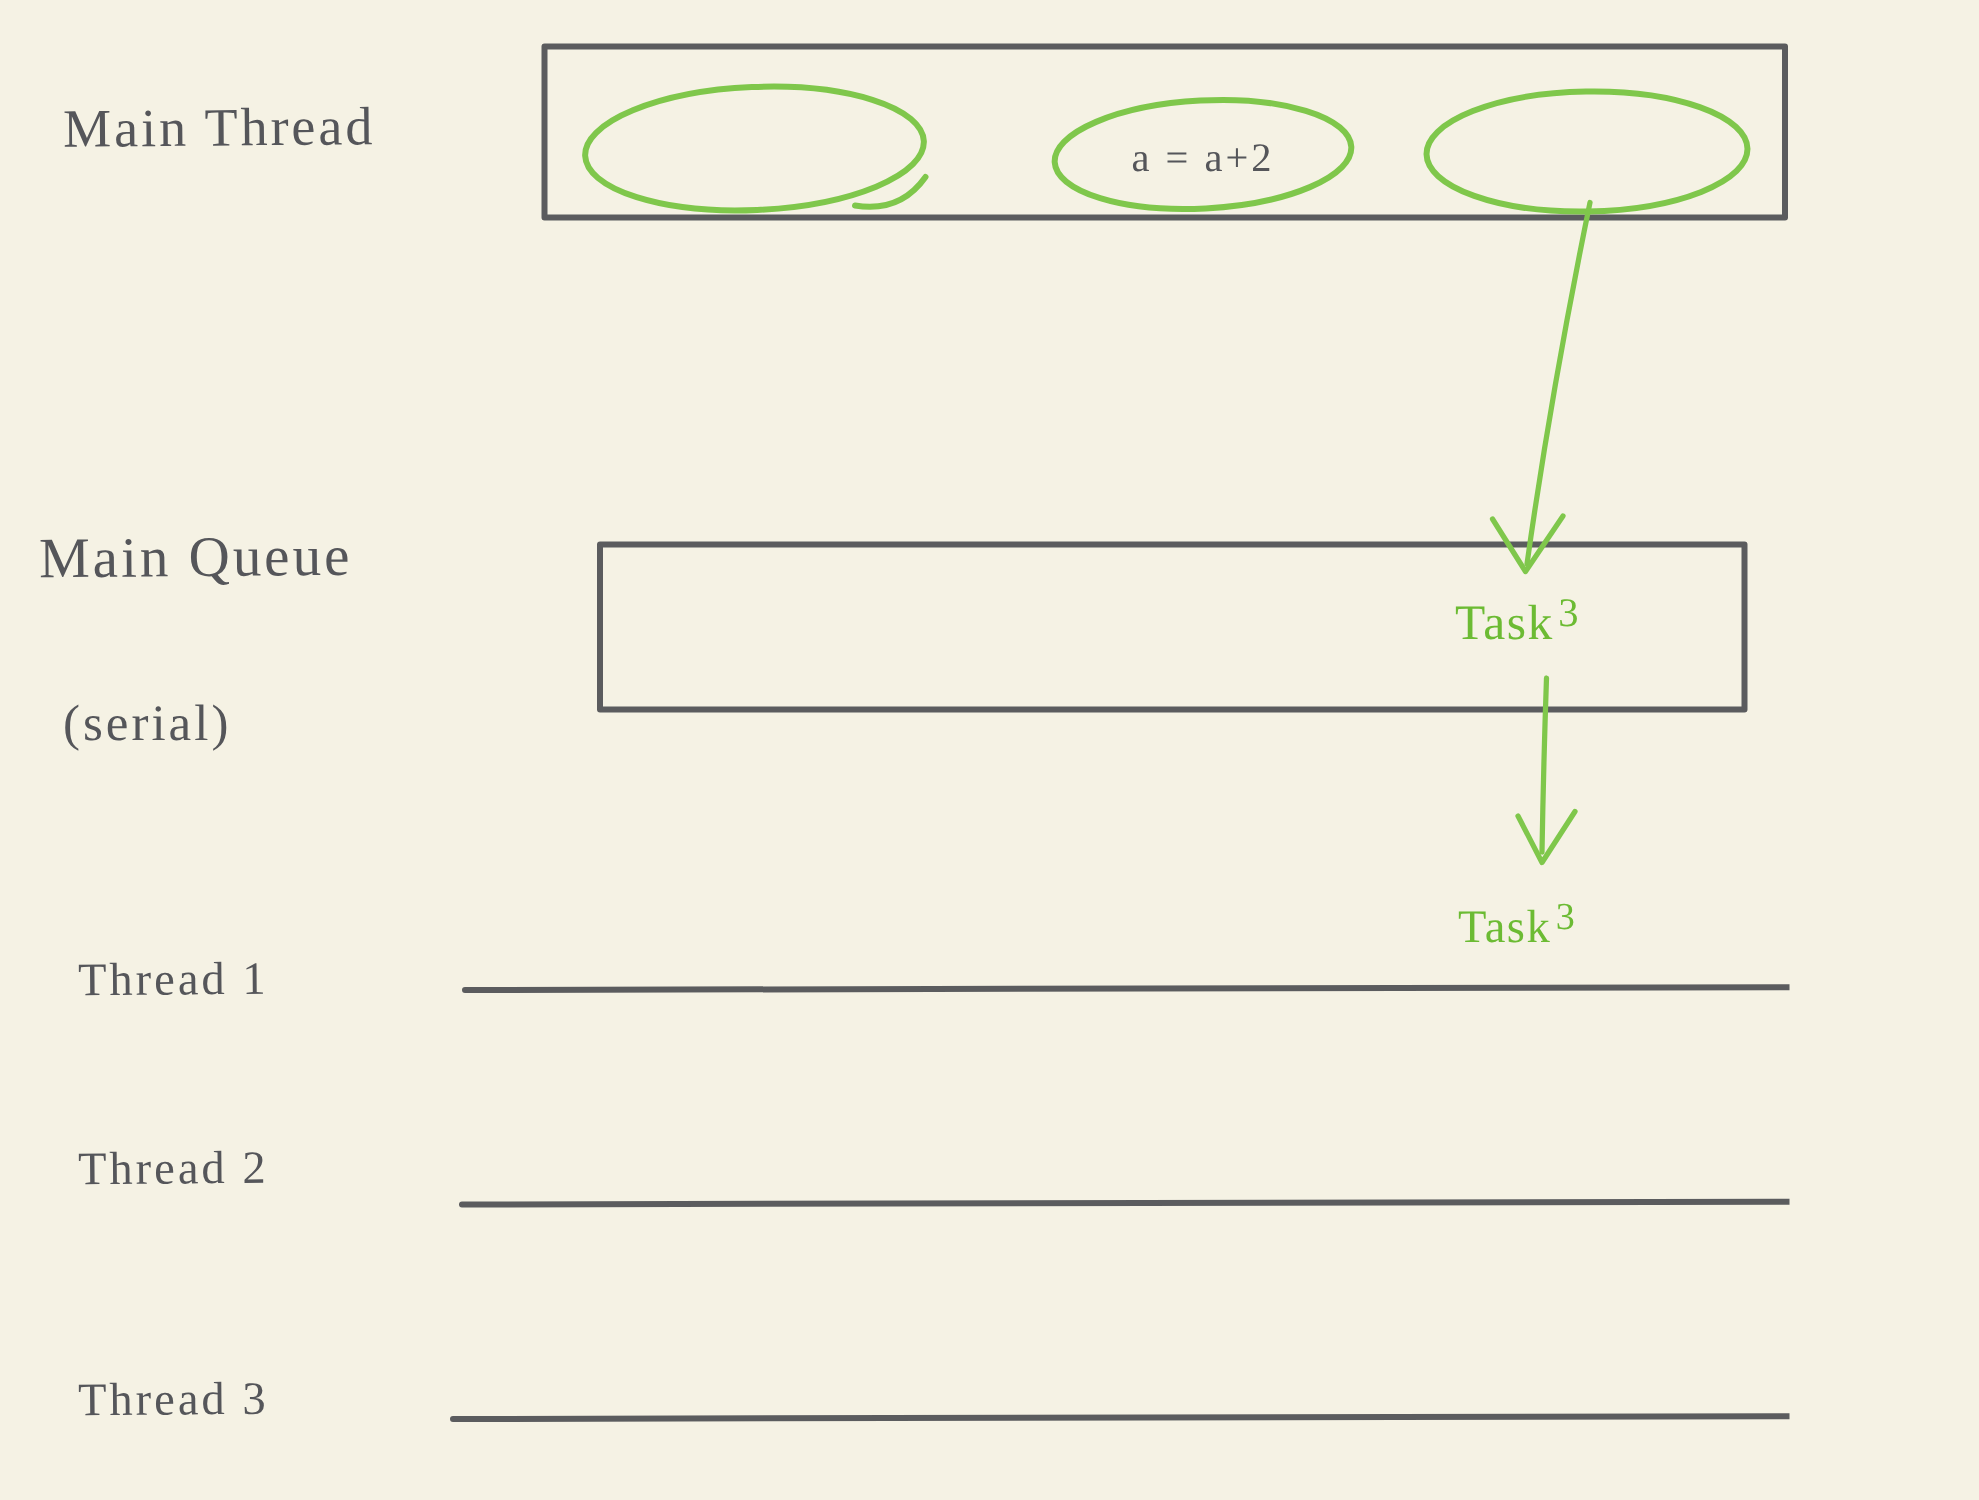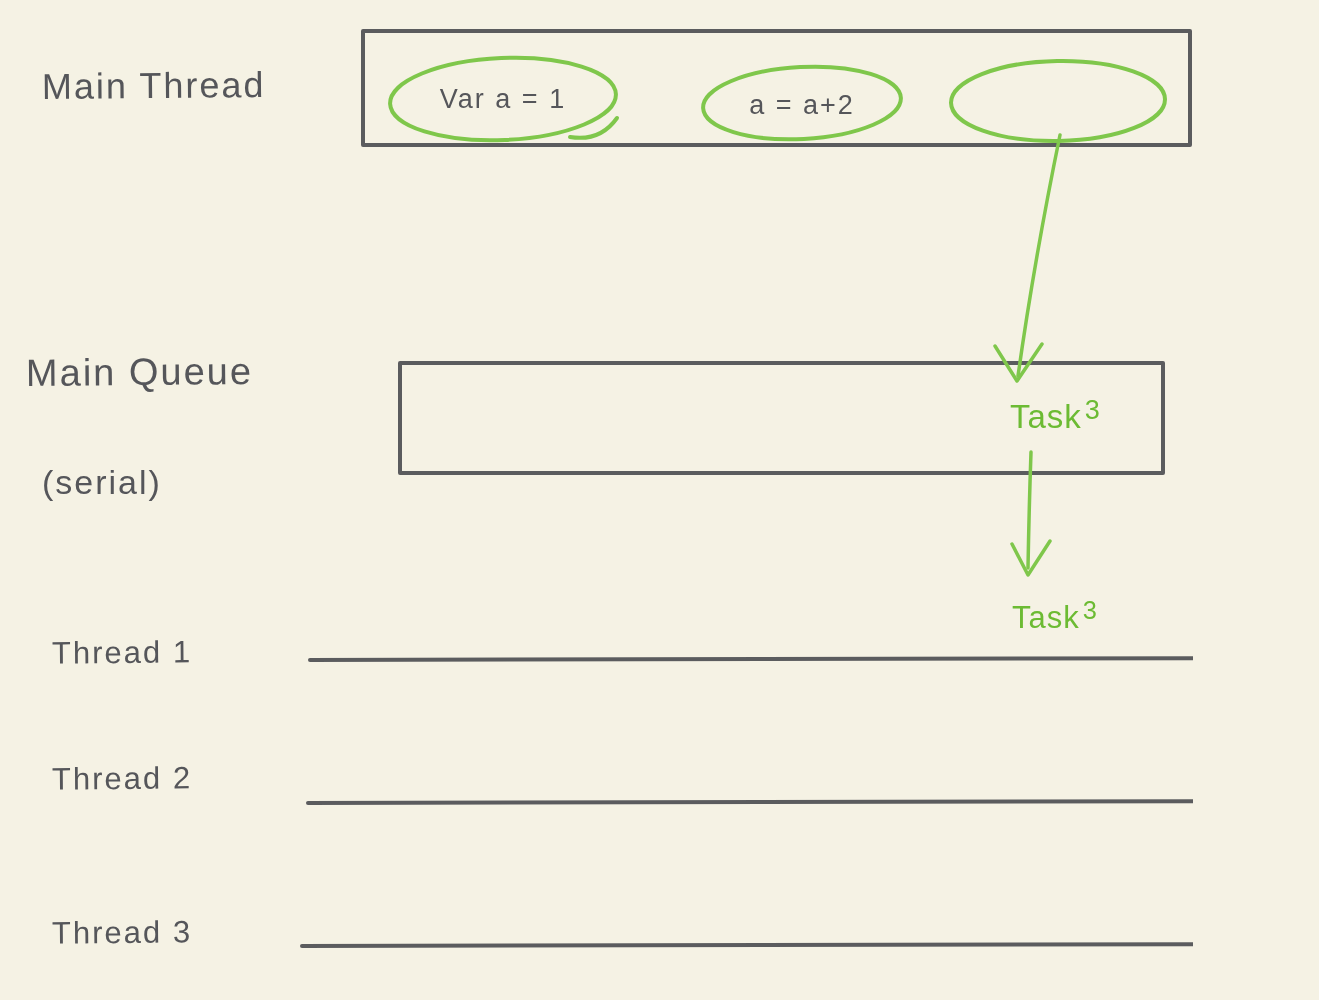--- a/index.html
+++ b/index.html
@@ -5,21 +5,21 @@
   html, body {
     margin: 0;
     padding: 0;
     background: #f5f2e4;
   }
   .canvas {
     position: relative;
     width: 1193px;
     height: 1000px;
     background: #f5f2e4;
-    font-family: Liberation Sans, sans-serif;
+    font-family: Liberation Serif, serif;
     overflow: hidden;
   }
   .canvas svg.shapes {
     position: absolute;
     left: 0; top: 0;
     width: 1319px; height: 1000px;
   }
   .hand {
     position: absolute;
     color: #55565a;
@@ -45,21 +45,20 @@
   }
   .stmt-var   { left: 396px; top: 84px; width: 214px; }
   .stmt-add   { left: 706px; top: 90px; width: 192px; }
   .stmt-print { left: 952px; top: 86px; width: 212px; }
 
   .task {
     position: absolute;
     color: #6cbb33;
     letter-spacing: 1px;
     white-space: nowrap;
-    margin-left: 40px;
   }
   .task .num {
     display: inline-block;
     transform: translateY(-9px);
     font-size: 0.82em;
     margin-left: 3px;
   }
   .task-queue  { left: 970px; top: 398px; font-size: 33px; }
   .task-thread { left: 972px; top: 600px; font-size: 31px; }
 </style>
@@ -94,21 +93,20 @@
 
   <div class="hand label-main-thread">Main Thread</div>
 
   <div class="hand label-main-queue">Main Queue</div>
   <div class="hand label-serial">(serial)</div>
 
   <div class="hand label-thread label-thread-1">Thread 1</div>
   <div class="hand label-thread label-thread-2">Thread 2</div>
   <div class="hand label-thread label-thread-3">Thread 3</div>
 
-  <div class="stmt stmt-var">Var a = 1</div>
   <div class="stmt stmt-add">a = a+2</div>
 
   <div class="task task-queue">
     <span>Task</span><span class="num">3</span>
   </div>
 
   <div class="task task-thread">
     <span>Task</span><span class="num">3</span>
   </div>
 

